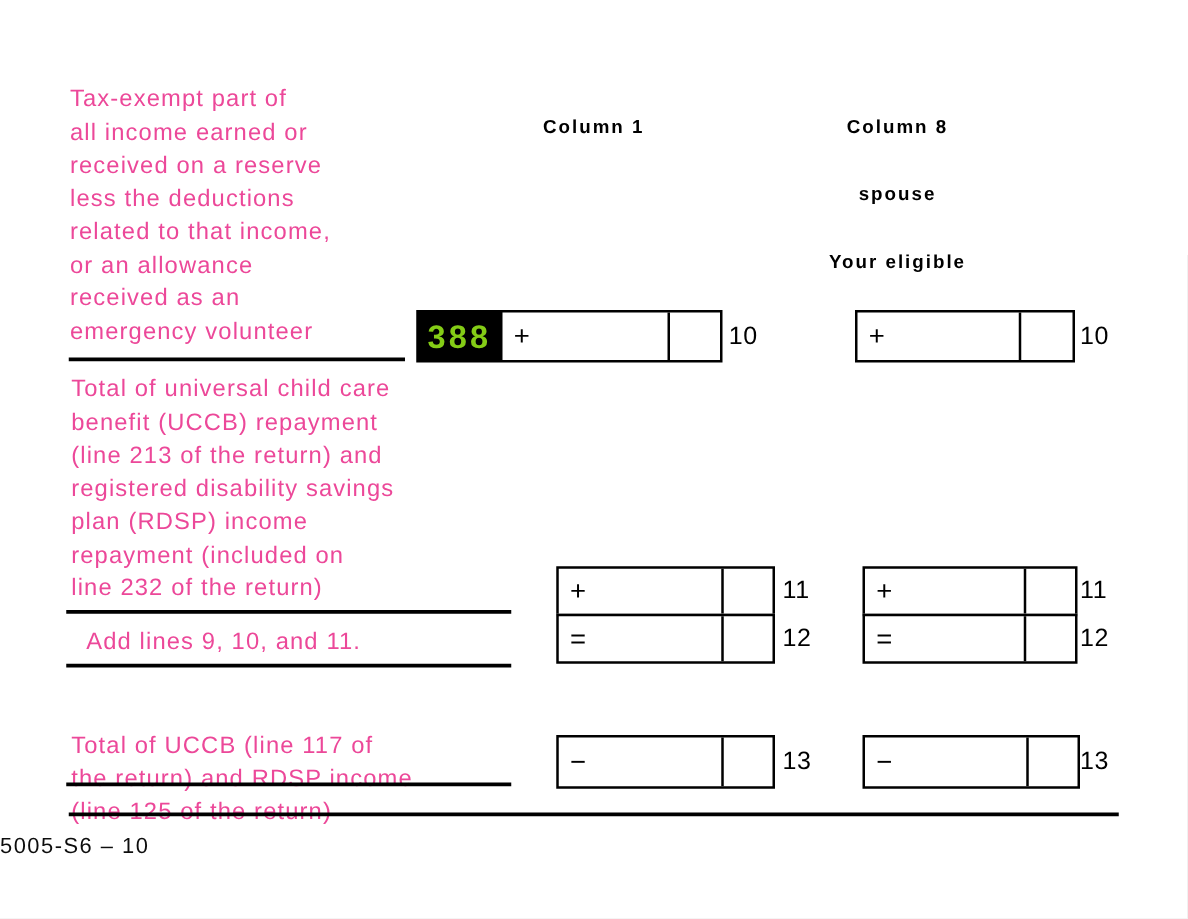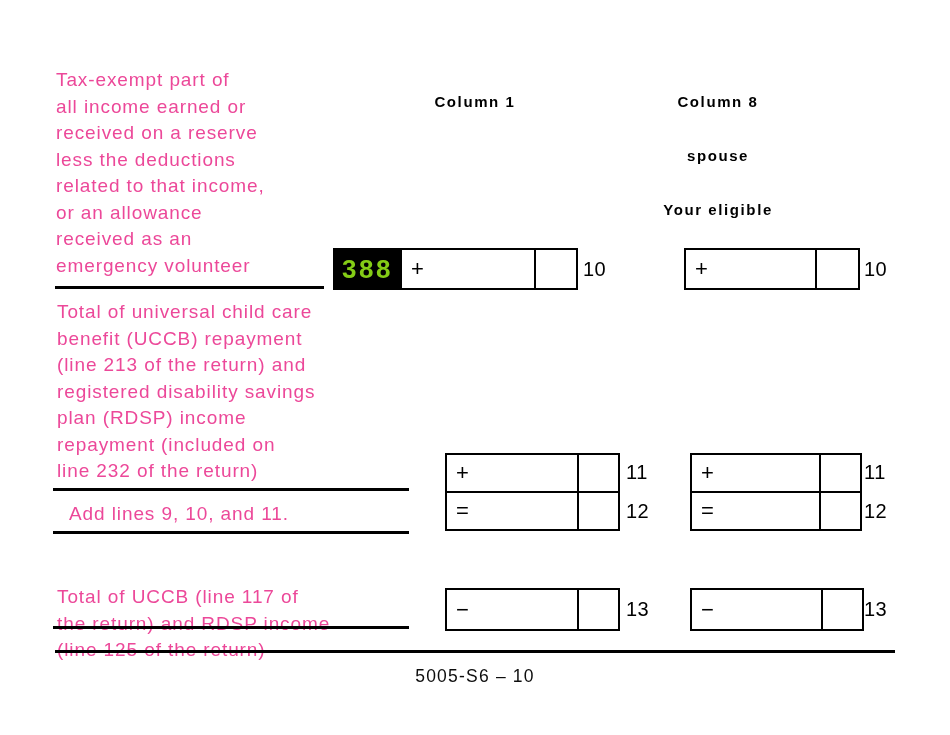--- a/index.html
+++ b/index.html
@@ -84,21 +84,20 @@
   .rule-full {
     position: absolute;
     height: 3px;
     background: #000000;
   }
   .footer {
     position: absolute;
     left: 0;
     top: 666px;
     width: 950px;
-    text-align: center;
     font-size: 17.5px;
     letter-spacing: 1.2px;
     color: #0d0d0d;
   }
 </style>
 </head>
 <body>
 
 <div id="page">
 

